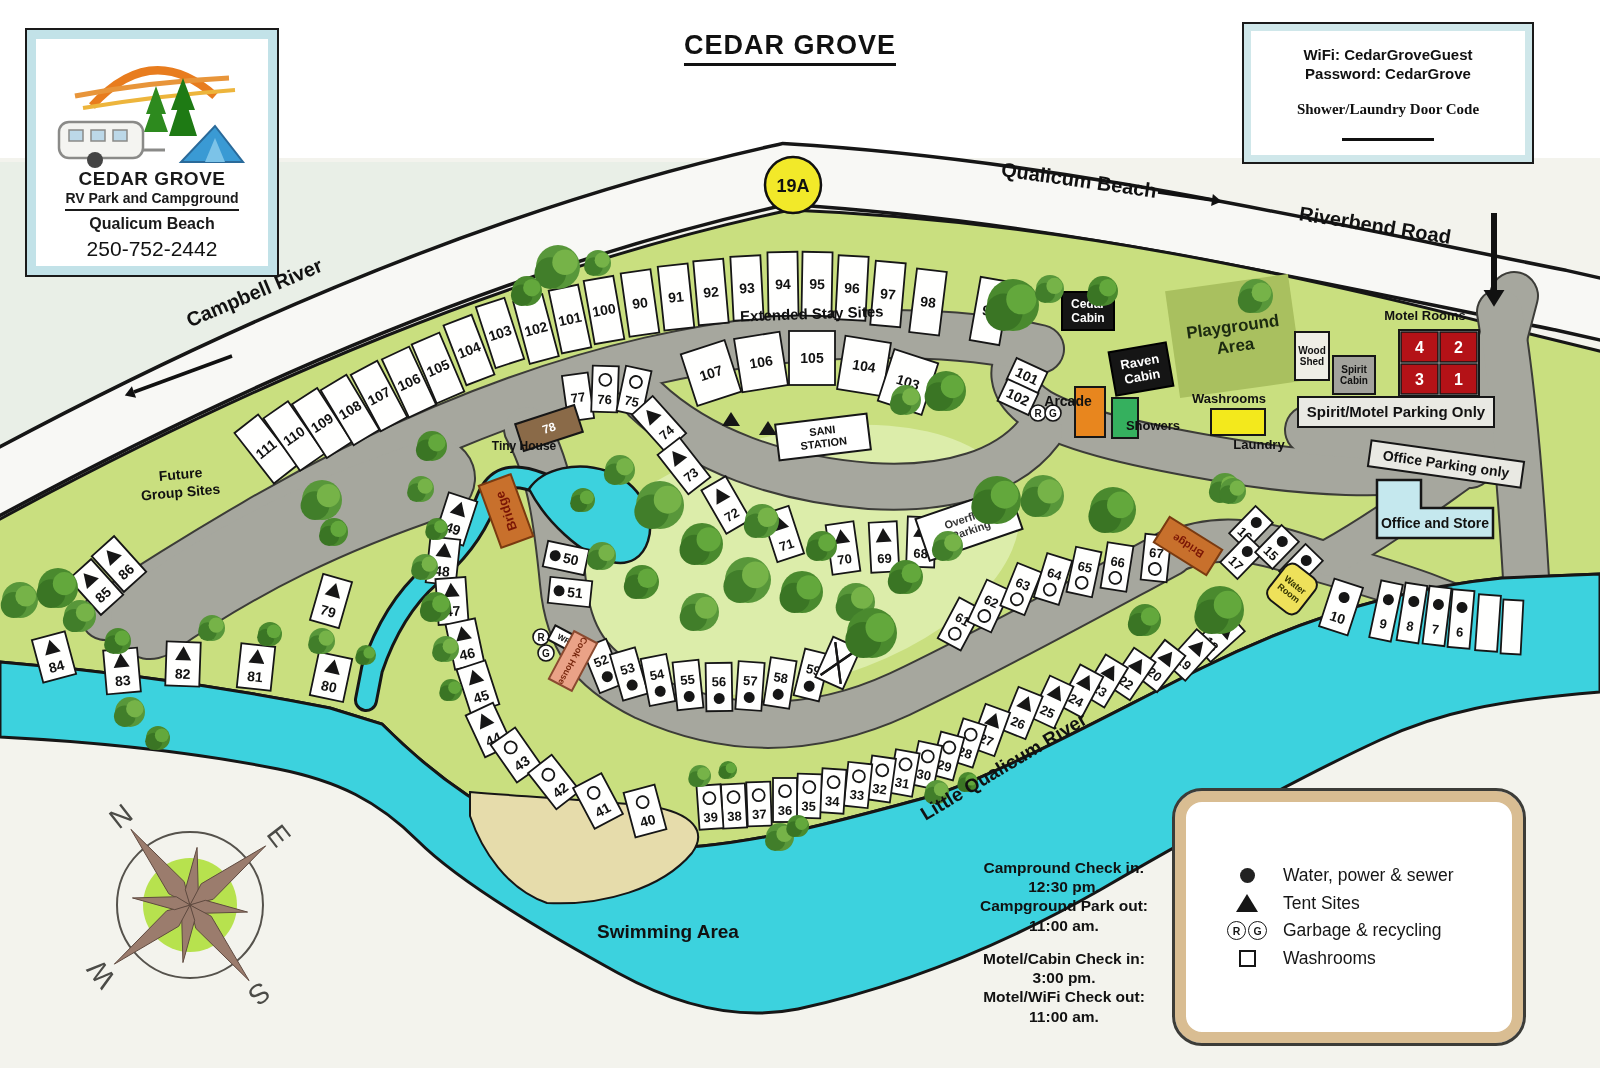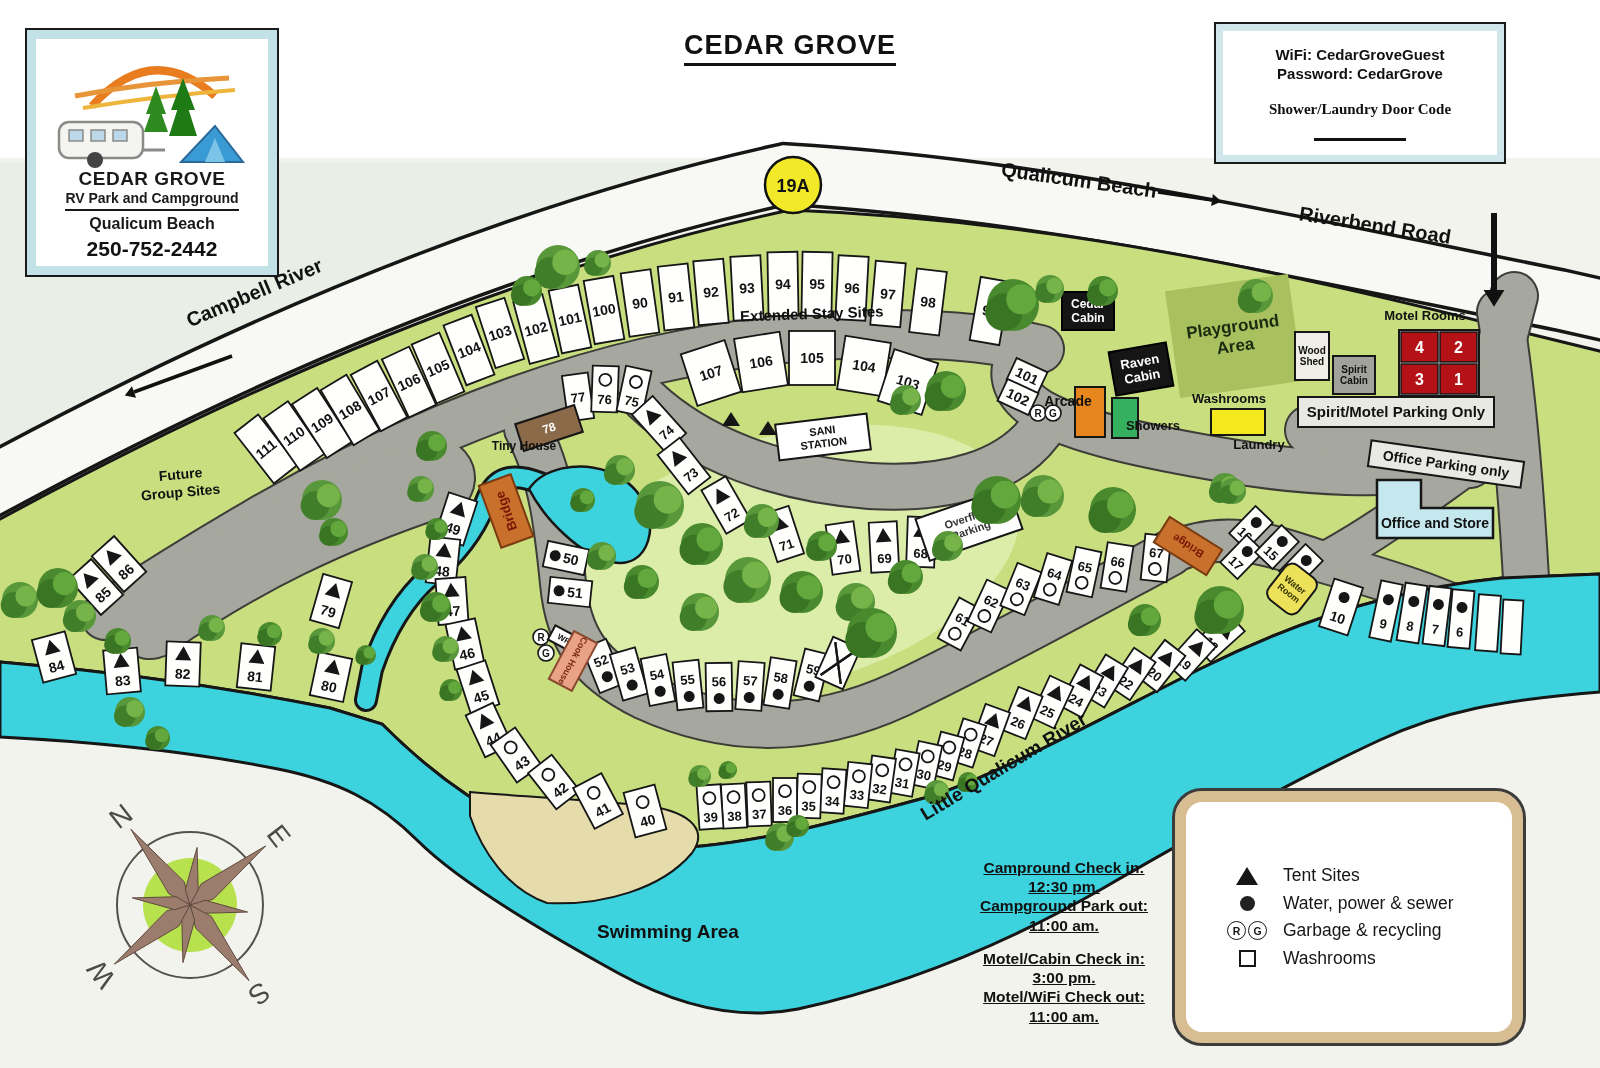--- a/index.html
+++ b/index.html
@@ -11,40 +11,40 @@
 
   
   .logo-box{position:absolute;left:25px;top:28px;width:250px;height:245px;
     background:#ffffff;border:2px solid #1a1a1a;box-shadow:inset 0 0 0 9px #c2e2e8;
     display:flex;flex-direction:column;align-items:center;z-index:5;}
   .logo-art{margin-top:14px;}
   .logo-name{font-size:19px;font-weight:700;color:#1a1a1a;letter-spacing:.5px;line-height:1;}
   .logo-sub{font-size:14px;font-weight:700;color:#1a1a1a;border-bottom:2px solid #1a1a1a;
     padding-bottom:3px;margin-top:2px;}
   .logo-city{font-size:16px;font-weight:700;color:#1a1a1a;margin-top:4px;}
-  .logo-phone{font-size:21px;font-weight:700;color:#111;margin-top:4px;}
+  .logo-phone{font-size:21px;font-weight:400;color:#111;margin-top:4px;}
 
   .title-wrap{position:absolute;left:790px;top:30px;transform:translateX(-50%);
     text-align:center;z-index:5;}
   .title-top{display:inline-block;font-size:27px;font-weight:700;color:#111;
     border-bottom:3px solid #111;padding-bottom:2px;letter-spacing:1px;}
   .title-main{font-size:95px;font-weight:700;color:#0c0c0c;line-height:.95;
     letter-spacing:3px;-webkit-text-stroke:3px #0c0c0c;}
 
-  .info-box{position:absolute;left:1214px;top:22px;width:292px;height:142px;
+  .info-box{position:absolute;left:1242px;top:22px;width:292px;height:142px;
     background:#ffffff;border:2.5px solid #1a1a1a;box-shadow:inset 0 0 0 7px #cfe7ea;
     display:flex;flex-direction:column;align-items:center;padding-top:22px;
     box-sizing:border-box;z-index:5;}
   .info-line{font-size:15px;font-weight:700;color:#111;line-height:1.25;}
   .info-door{margin-top:16px;font-family:Liberation Serif, serif;}
   .code-line{width:92px;border-bottom:3px solid #111;margin-top:20px;}
 
   
   .checkin{position:absolute;left:918px;top:858px;width:292px;text-align:center;z-index:4;}
-  .ck{font-size:15.5px;font-weight:700;color:#111;line-height:1.24;text-decoration:underline;}
+  .ck{font-size:15.5px;font-weight:700;color:#111;line-height:1.24;}
   .ck.gap{height:14px;}
 
   
   .legend{position:absolute;left:1172px;top:788px;width:348px;height:252px;
     background:#ffffff;border:3px solid #3c3c38;border-radius:30px;
     box-shadow:inset 0 0 0 11px #d9bd92;z-index:4;
     display:flex;flex-direction:column;justify-content:center;}
   .lg-row{display:flex;align-items:center;height:27.5px;padding-left:46px;}
   .lg-ic{width:52px;display:flex;justify-content:center;align-items:center;}
   .lg-label{font-size:17.5px;color:#161616;font-weight:500;margin-left:10px;}
@@ -1120,29 +1120,29 @@
     <div class="ck gap"></div>
     <div class="ck">Motel/Cabin Check in:</div>
     <div class="ck">3:00 pm.</div>
     <div class="ck">Motel/WiFi Check out:</div>
     <div class="ck">11:00 am.</div>
   </div>
 
 <div class="legend" id="legend">
     <div class="lg-row">
       <span class="lg-ic">
+        <span class="lg-dot"></span>
+      </span>
+      <span class="lg-label">Water, power &amp; sewer</span>
+    </div>
+    <div class="lg-row">
+      <span class="lg-ic">
         <span class="lg-tent"></span>
       </span>
       <span class="lg-label">Tent Sites</span>
-    </div>
-    <div class="lg-row">
-      <span class="lg-ic">
-        <span class="lg-dot"></span>
-      </span>
-      <span class="lg-label">Water, power &amp; sewer</span>
     </div>
     <div class="lg-row">
       <span class="lg-ic">
         <span class="lg-rgwrap">
           <span class="lg-rg">R</span>
           <span class="lg-rg">G</span>
         </span>
       </span>
       <span class="lg-label">Garbage &amp; recycling</span>
     </div>

